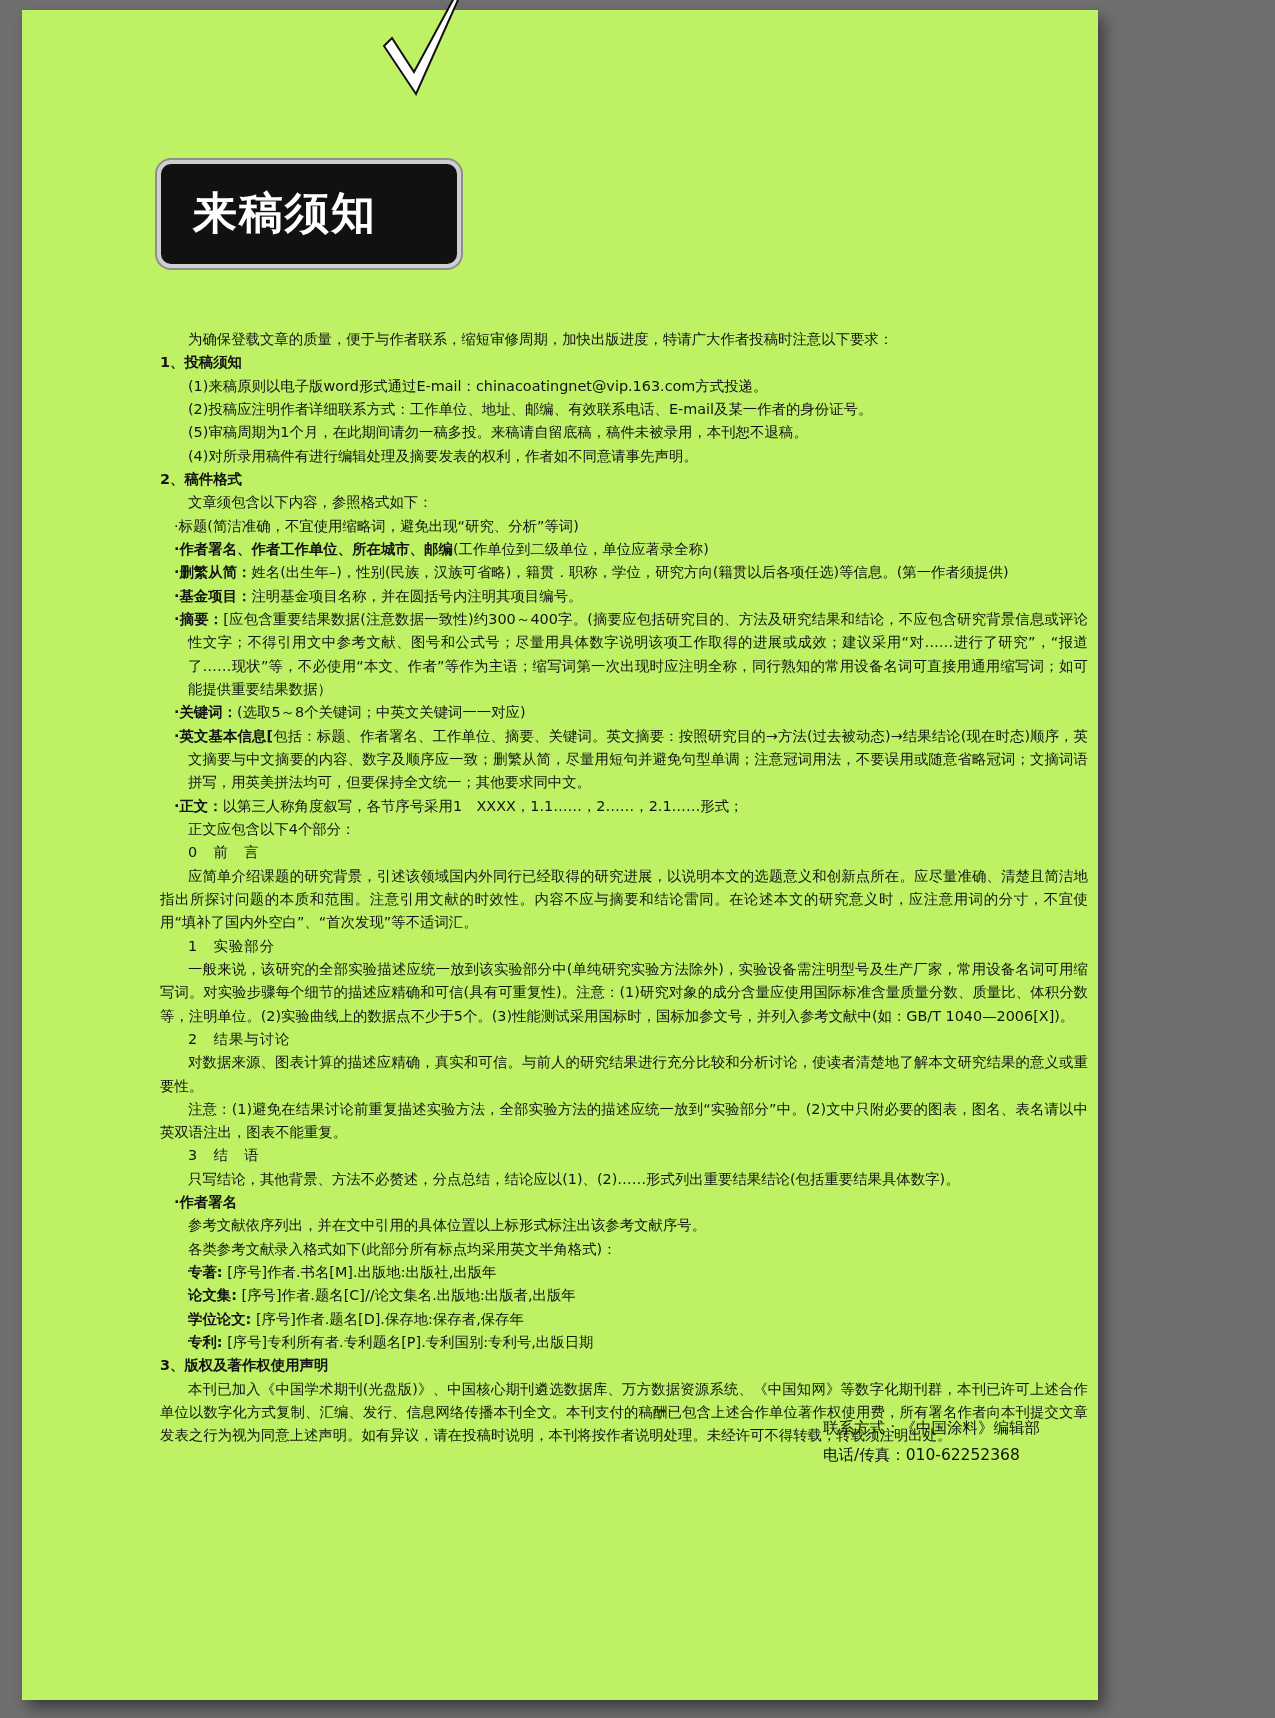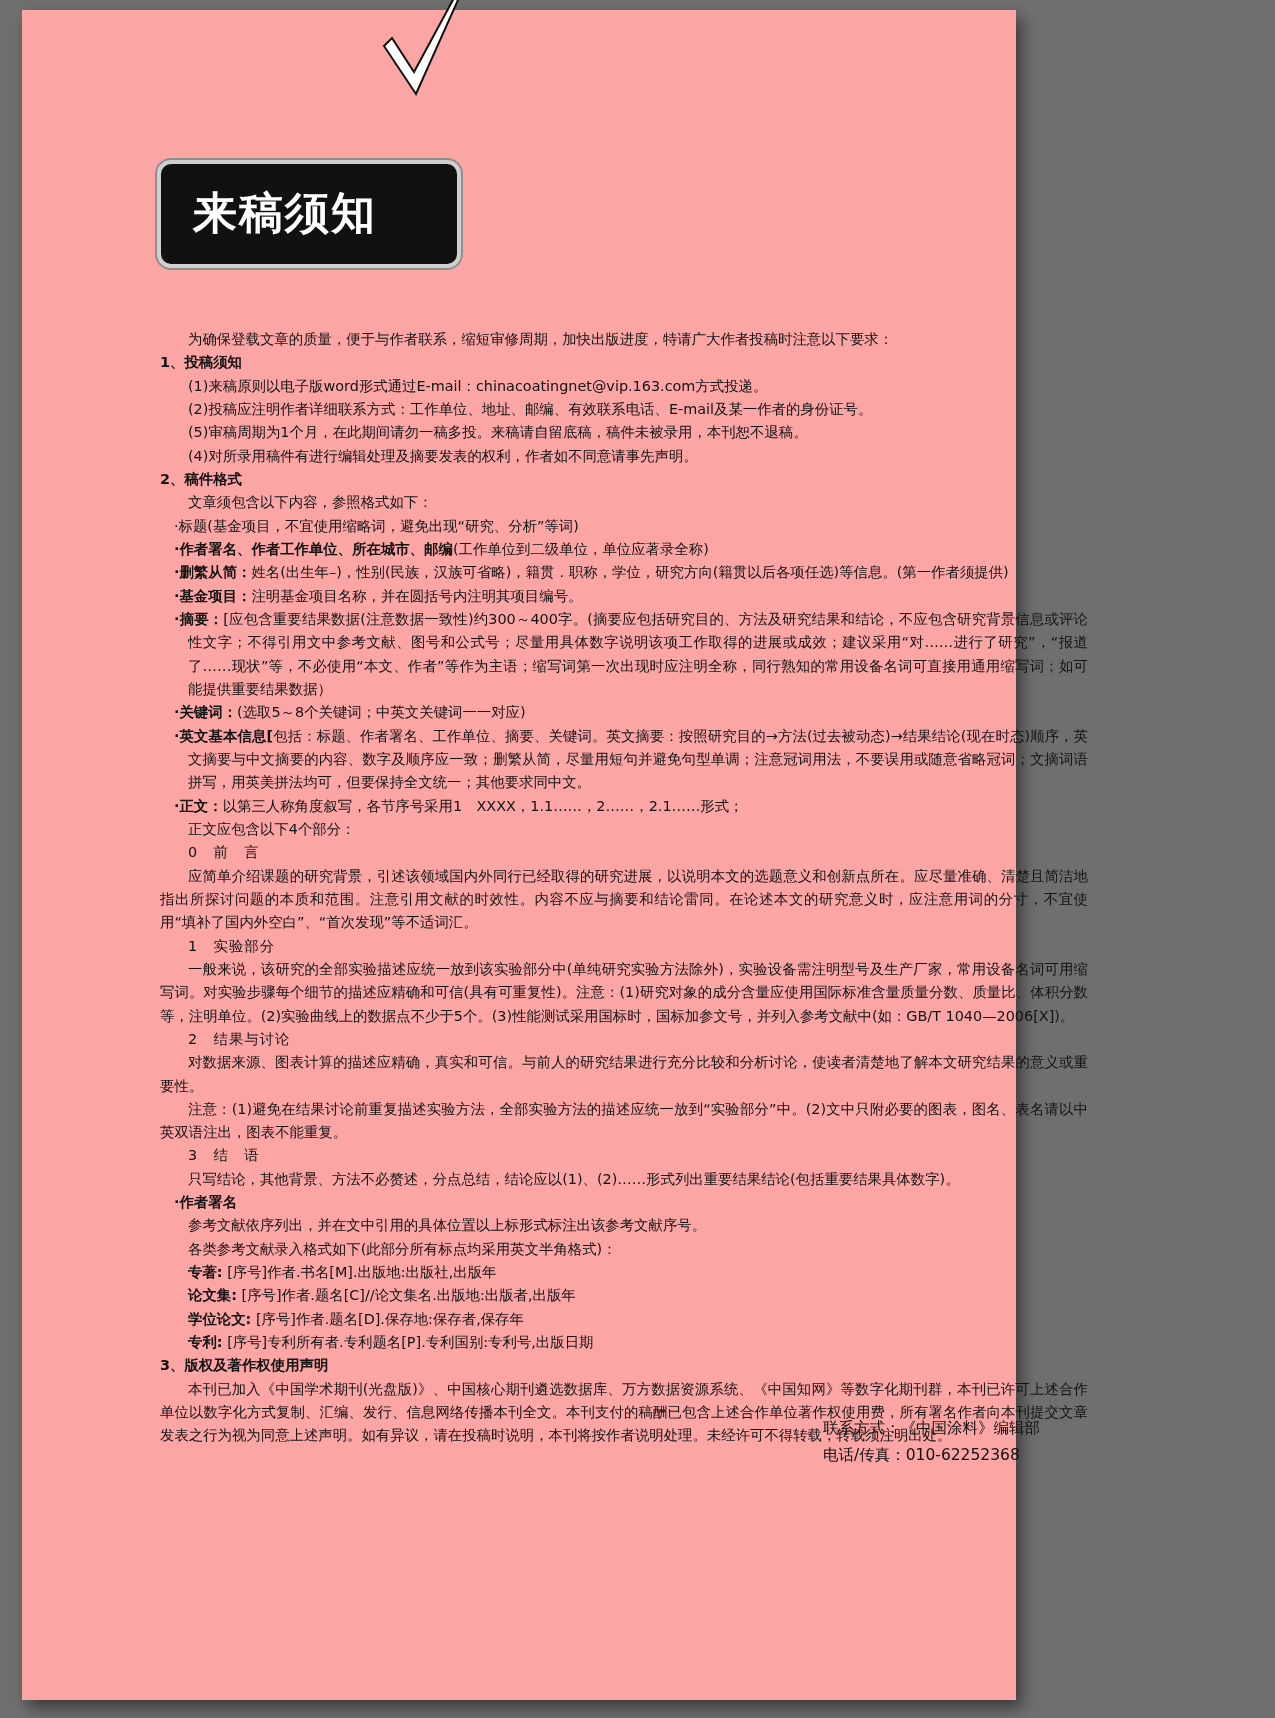--- a/index.html
+++ b/index.html
@@ -9,23 +9,23 @@
   }
   body {
     width: 1275px;
     height: 1718px;
     font-family: "DejaVu Sans", "Liberation Sans", sans-serif;
   }
   .page {
     position: absolute;
     left: 22px;
     top: 10px;
-    width: 994px;
+    width: 1076px;
     height: 1690px;
-    background: #fca5a5;
+    background: #bef264;
     box-shadow: 6px 8px 14px rgba(0,0,0,0.45);
   }
   .content {
     position: absolute;
     left: 120px;
     top: 0;
     width: 960px;
     height: 100%;
     color: #111;
   }
@@ -111,21 +111,21 @@
 
       <p class="sec">1、投稿须知</p>
       <p class="indent2">(1)来稿原则以电子版word形式通过E-mail：chinacoatingnet@vip.163.com方式投递。</p>
       <p class="indent2">(2)投稿应注明作者详细联系方式：工作单位、地址、邮编、有效联系电话、E-mail及某一作者的身份证号。</p>
       <p class="indent2">(5)审稿周期为1个月，在此期间请勿一稿多投。来稿请自留底稿，稿件未被录用，本刊恕不退稿。</p>
       <p class="indent2">(4)对所录用稿件有进行编辑处理及摘要发表的权利，作者如不同意请事先声明。</p>
 
       <p class="sec">2、稿件格式</p>
       <p class="indent2">文章须包含以下内容，参照格式如下：</p>
 
-      <p class="hang"><span>·标题</span><span>(基金项目，不宜使用缩略词，避免出现“研究、分析”等词)</span></p>
+      <p class="hang"><span>·标题</span><span>(简洁准确，不宜使用缩略词，避免出现“研究、分析”等词)</span></p>
       <p class="hang"><span class="b">·作者署名、作者工作单位、所在城市、邮编</span><span>(工作单位到二级单位，单位应著录全称)</span></p>
       <p class="hang"><span class="b">·删繁从简：</span><span>姓名(出生年–)，性别(民族，汉族可省略)，籍贯．职称，学位，研究方向(籍贯以后各项任选)等信息。(第一作者须提供)</span></p>
       <p class="hang"><span class="b">·基金项目：</span><span>注明基金项目名称，并在圆括号内注明其项目编号。</span></p>
       <p class="hang"><span class="b">·摘要：</span><span>[应包含重要结果数据(注意数据一致性)约300～400字。(摘要应包括研究目的、方法及研究结果和结论，不应包含研究背景信息或评论性文字；不得引用文中参考文献、图号和公式号；尽量用具体数字说明该项工作取得的进展或成效；建议采用“对……进行了研究”，“报道了……现状”等，不必使用“本文、作者”等作为主语；缩写词第一次出现时应注明全称，同行熟知的常用设备名词可直接用通用缩写词；如可能提供重要结果数据）</span></p>
       <p class="hang"><span class="b">·关键词：</span><span>(选取5～8个关键词；中英文关键词一一对应)</span></p>
       <p class="hang"><span class="b">·英文基本信息[</span><span>包括：标题、作者署名、工作单位、摘要、关键词。英文摘要：按照研究目的→方法(过去被动态)→结果结论(现在时态)顺序，英文摘要与中文摘要的内容、数字及顺序应一致；删繁从简，尽量用短句并避免句型单调；注意冠词用法，不要误用或随意省略冠词；文摘词语拼写，用英美拼法均可，但要保持全文统一；其他要求同中文。</span></p>
       <p class="hang"><span class="b">·正文：</span><span>以第三人称角度叙写，各节序号采用1　XXXX，1.1……，2……，2.1……形式；</span></p>
 
       <p class="indent2">正文应包含以下4个部分：</p>
 

